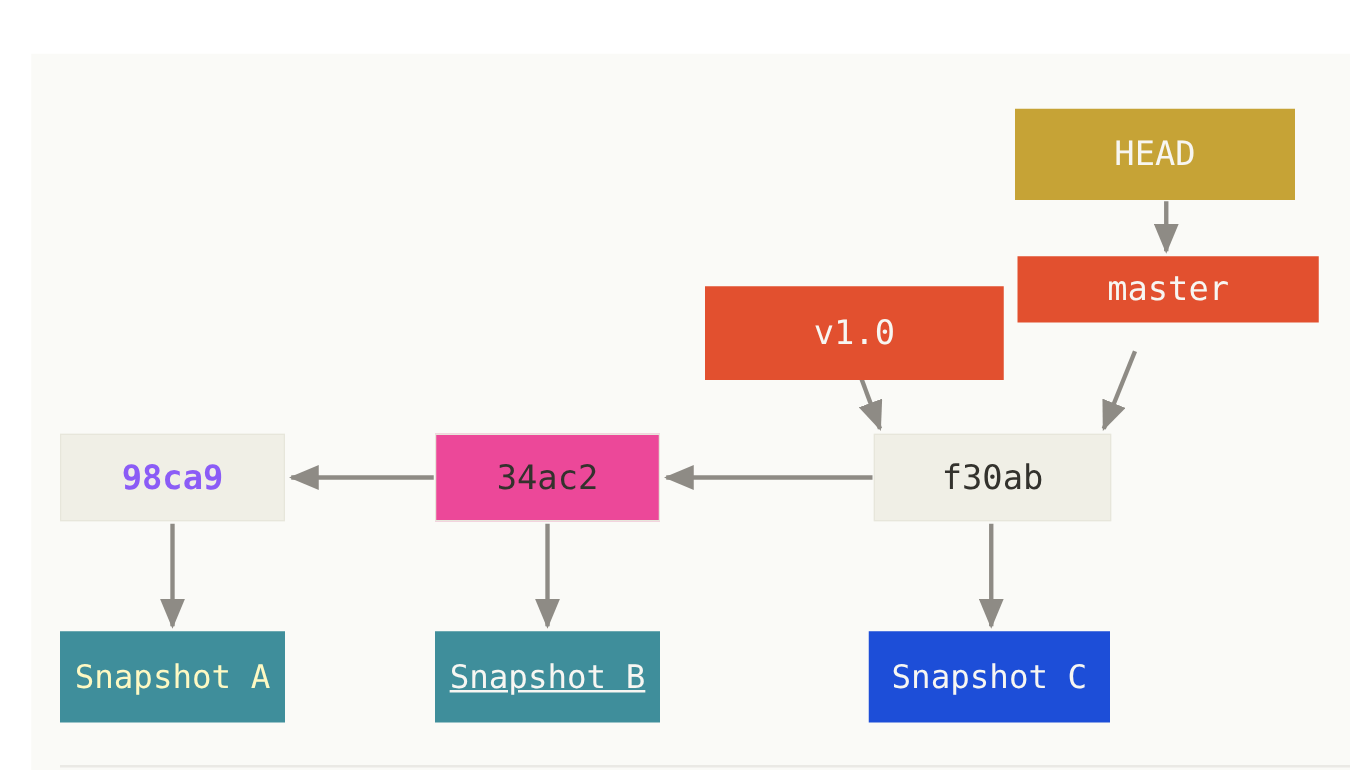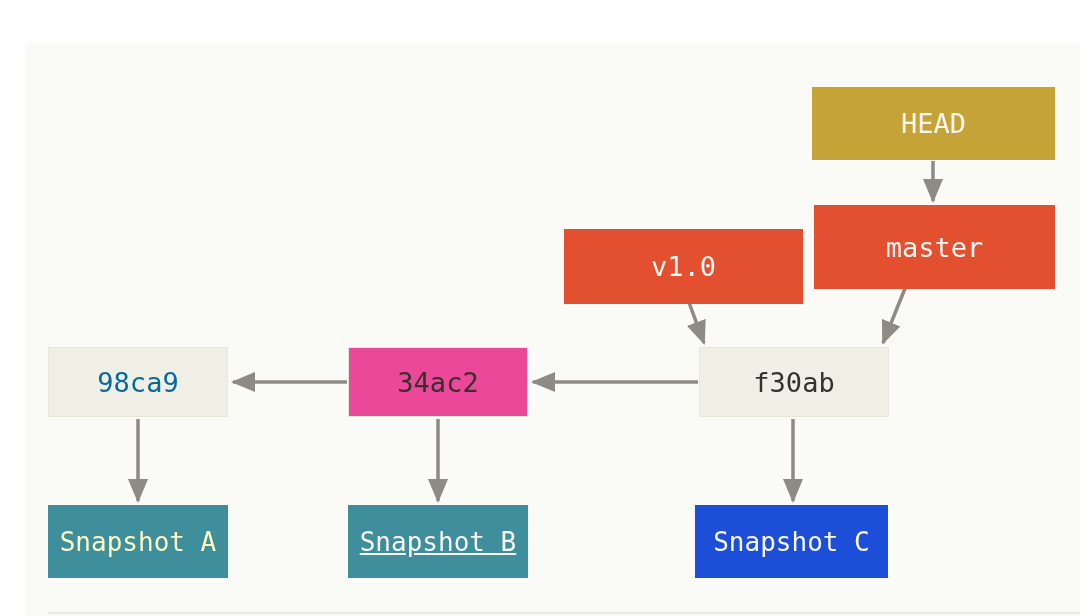--- a/index.html
+++ b/index.html
@@ -20,23 +20,23 @@
   .node {
     position: absolute;
     display: flex; align-items: center; justify-content: center;
     font-size: 27px; line-height: 1;
     box-sizing: border-box;
     white-space: pre;
   }
   .node.commit { border: 1px solid transparent; }
   .node.snapshot { font-size: 26px; }
   
-  .n-head    { left: 812px; top:  87px; width: 243px; height: 73px; justify-content: center; }
+  .n-head    { left: 812px; top:  87px; width: 224px; height: 73px; justify-content: center; }
   .n-v10     { left: 564px; top: 205px; width: 239px; height: 75px; margin-top: 24px; }
-  .n-master  { left: 814px; top: 205px; width: 241px; height: 84px; }
+  .n-master  { left: 814px; top: 205px; width: 241px; height: 53px; }
   .n-98ca9   { left:  48px; top: 347px; width: 180px; height: 70px; }
   .n-34ac2   { left: 348px; top: 347px; width: 180px; height: 70px; }
   .n-f30ab   { left: 699px; top: 347px; width: 190px; height: 70px; }
   .n-snap-a  { left:  48px; top: 505px; width: 180px; height: 73px; }
   .n-snap-b  { left: 348px; top: 505px; width: 180px; height: 73px; }
   .n-snap-c  { left: 695px; top: 505px; width: 193px; height: 73px; }
   .bottom-edge {
     position: absolute; left: 48px; right: 0; bottom: 2px; height: 2px;
     background: #e2e1db; opacity: 0.65;
   }
@@ -69,21 +69,21 @@
   </div>
 
   <div class="node n-v10" style="background: rgb(226, 80, 47); color: rgb(247, 246, 242);">
     <span>v1.0</span>
   </div>
 
   <div class="node n-master" style="background: rgb(226, 80, 47); color: rgb(247, 246, 242);">
     <span>master</span>
   </div>
 
-  <div class="node commit n-98ca9" style="background: rgb(240, 239, 230); color: #0369a1; border-color: rgb(231, 230, 219);">
+  <div class="node commit n-98ca9" style="background: rgb(240, 239, 230); color: #8b5cf6; border-color: rgb(231, 230, 219); font-weight: bold;">
     <span>98ca9</span>
   </div>
 
   <div class="node commit n-34ac2" style="background: #ec4899; color: rgb(51, 50, 45); border-color: rgb(231, 230, 219);">
     <span>34ac2</span>
   </div>
 
   <div class="node commit n-f30ab" style="background: rgb(240, 239, 230); color: rgb(51, 50, 45); border-color: rgb(231, 230, 219);">
     <span>f30ab</span>
   </div>

